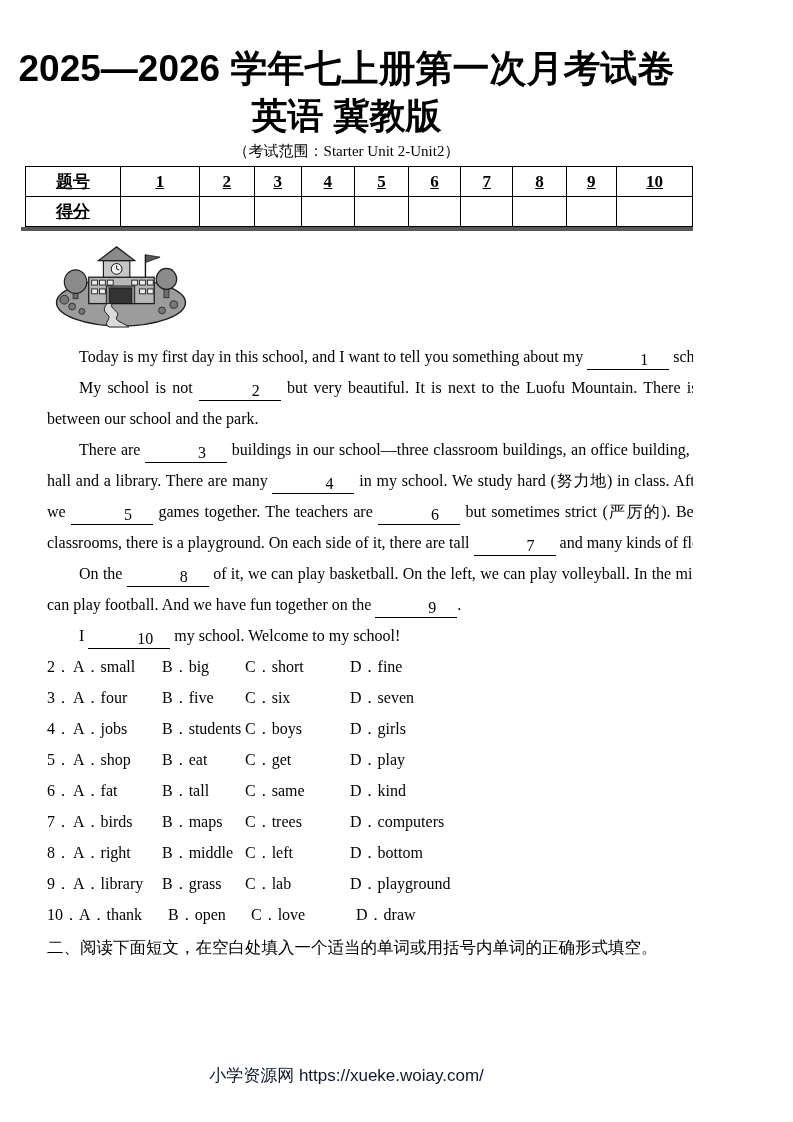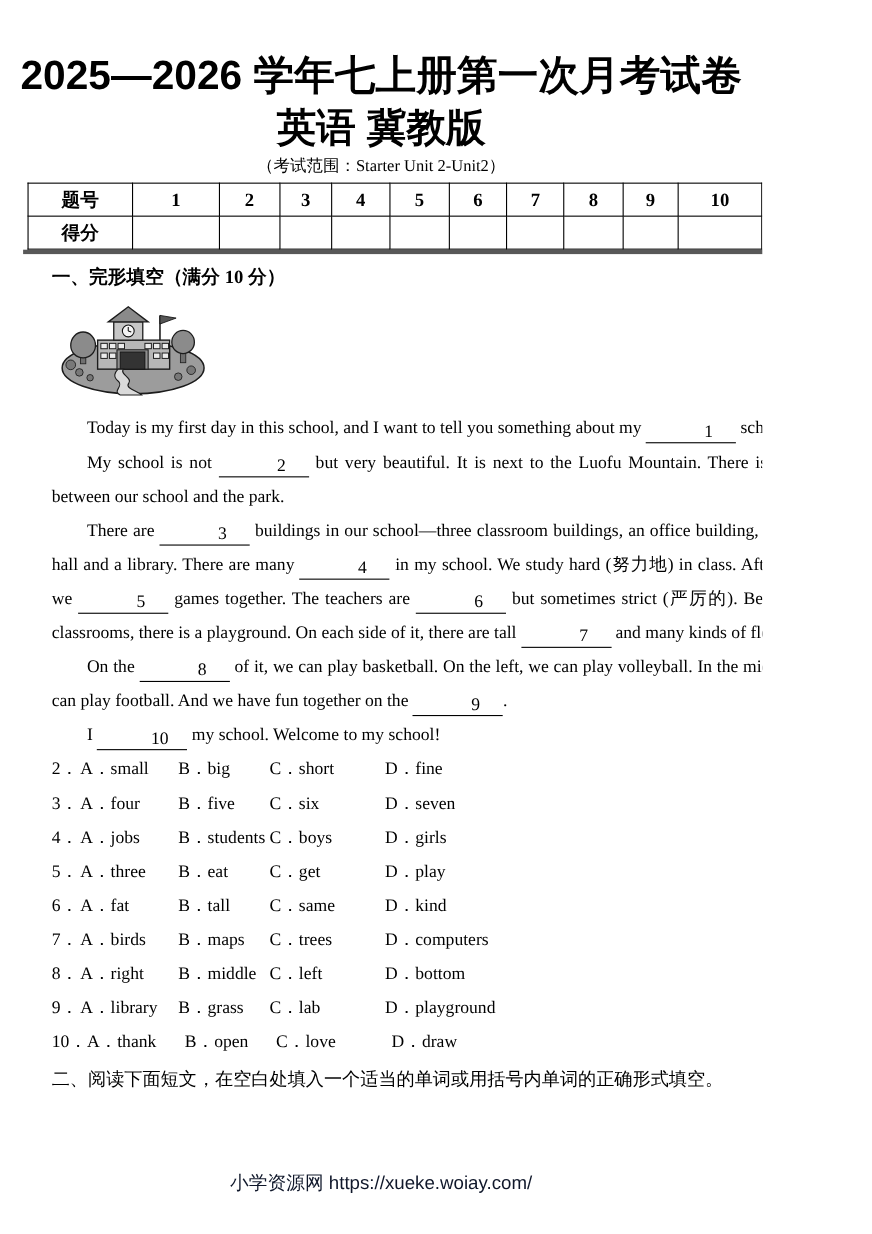--- a/index.html
+++ b/index.html
@@ -25,20 +25,21 @@
   }
   .scope{
     margin-top:7px;text-align:center;
     font-size:15px;line-height:1.1;
   }
   
   table.score{
     border-collapse:collapse;
     margin:7px 0 0 25px;
     table-layout:fixed;
+    text-decoration:underline;
   }
   table.score td{
     border:1px solid #000;
     height:29px;
     text-align:center;vertical-align:middle;
     font-weight:700;font-size:17px;
     padding:0;
     overflow:hidden;
   }
   table.score td.rowlabel{width:106px;}
@@ -127,21 +128,20 @@
           <td style="width: 58px;"></td>
           <td style="width: 58px;"></td>
           <td style="width: 59px;"></td>
           <td style="width: 56px;"></td>
           <td style="width: 84px;"></td>
         </tr>
     </tbody>
   </table>
   <div class="table-rule"></div>
 
-  <div class="sec1-heading">一、完形填空（满分 10 分）</div>
 
   <svg class="illus" viewBox="0 0 140 88" xmlns="http://www.w3.org/2000/svg">
 
     <ellipse cx="70" cy="61" rx="66" ry="24" fill="#9c9c9c" stroke="#1c1c1c" stroke-width="1.4"></ellipse>
 
     <rect x="21" y="46" width="5" height="11" fill="#6f6f6f" stroke="#222" stroke-width="0.8"></rect>
     <path d="M12,40 a11,12 0 1,1 23,0 a11,11 0 1,1 -23,0 Z" fill="#8b8b8b" stroke="#1c1c1c" stroke-width="1.2"></path>
 
     <rect x="114" y="44" width="5" height="12" fill="#6f6f6f" stroke="#222" stroke-width="0.8"></rect>
     <path d="M106,37 a10.5,11 0 1,1 21,0 a10.5,10.5 0 1,1 -21,0 Z" fill="#8b8b8b" stroke="#1c1c1c" stroke-width="1.2"></path>
@@ -192,21 +192,21 @@
       <p><span>My school is not </span><span class="blank">2</span><span> but very beautiful. It is next to the Luofu Mountain. There is a shop between our school and the park.</span></p>
       <p><span>There are </span><span class="blank">3</span><span> buildings in our school—three classroom buildings, an office building, a dining hall and a library. There are many </span><span class="blank">4</span><span> in my school. We study hard (努力地) in class. After class, we </span><span class="blank">5</span><span> games together. The teachers are </span><span class="blank">6</span><span> but sometimes strict (严厉的). Behind the classrooms, there is a playground. On each side of it, there are tall </span><span class="blank">7</span><span> and many kinds of flowers.</span></p>
       <p><span>On the </span><span class="blank">8</span><span> of it, we can play basketball. On the left, we can play volleyball. In the middle, we can play football. And we have fun together on the </span><span class="blank">9</span><span>.</span></p>
       <p><span>I </span><span class="blank">10</span><span> my school. Welcome to my school!</span></p>
     </div>
 
   <div class="options">
       <div class="qrow"><span class="qnum">2．</span><span class="opt o0">A．small</span><span class="opt o1">B．big</span><span class="opt o2">C．short</span><span class="opt o3">D．fine</span></div>
       <div class="qrow"><span class="qnum">3．</span><span class="opt o0">A．four</span><span class="opt o1">B．five</span><span class="opt o2">C．six</span><span class="opt o3">D．seven</span></div>
       <div class="qrow"><span class="qnum">4．</span><span class="opt o0">A．jobs</span><span class="opt o1">B．students</span><span class="opt o2">C．boys</span><span class="opt o3">D．girls</span></div>
-      <div class="qrow"><span class="qnum">5．</span><span class="opt o0">A．three</span><span class="opt o1">B．eat</span><span class="opt o2">C．get</span><span class="opt o3">D．play</span></div>
+      <div class="qrow"><span class="qnum">5．</span><span class="opt o0">A．shop</span><span class="opt o1">B．eat</span><span class="opt o2">C．get</span><span class="opt o3">D．play</span></div>
       <div class="qrow"><span class="qnum">6．</span><span class="opt o0">A．fat</span><span class="opt o1">B．tall</span><span class="opt o2">C．same</span><span class="opt o3">D．kind</span></div>
       <div class="qrow"><span class="qnum">7．</span><span class="opt o0">A．birds</span><span class="opt o1">B．maps</span><span class="opt o2">C．trees</span><span class="opt o3">D．computers</span></div>
       <div class="qrow"><span class="qnum">8．</span><span class="opt o0">A．right</span><span class="opt o1">B．middle</span><span class="opt o2">C．left</span><span class="opt o3">D．bottom</span></div>
       <div class="qrow"><span class="qnum">9．</span><span class="opt o0">A．library</span><span class="opt o1">B．grass</span><span class="opt o2">C．lab</span><span class="opt o3">D．playground</span></div>
       <div class="qrow"><span class="qnum">10．</span><span class="opt o0">A．thank</span><span class="opt o1">B．open</span><span class="opt o2">C．love</span><span class="opt o3">D．draw</span></div>
     </div>
 
   <div class="sec2-heading">二、阅读下面短文，在空白处填入一个适当的单词或用括号内单词的正确形式填空。</div>
 
   <div class="footer">小学资源网 https://xueke.woiay.com/</div>

